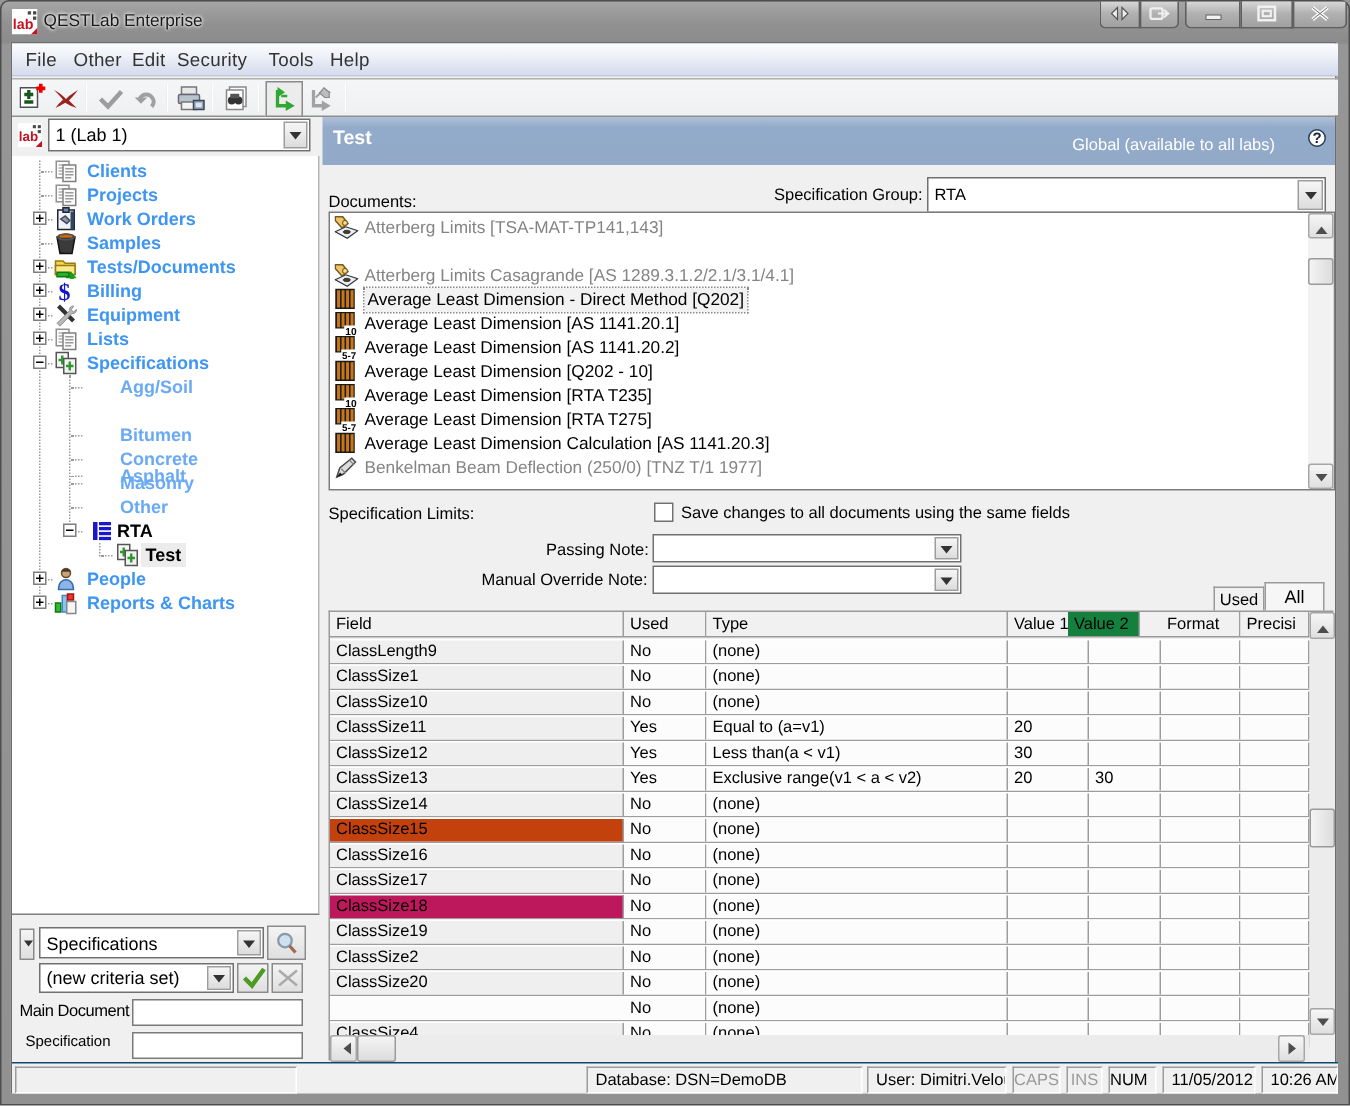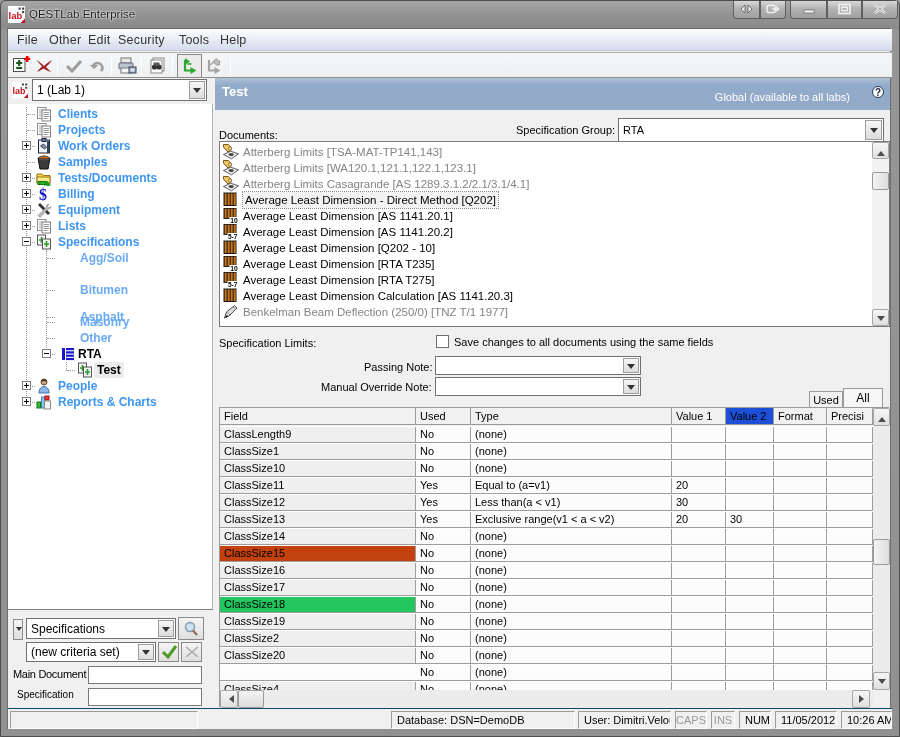--- a/index.html
+++ b/index.html
@@ -300,20 +300,24 @@
       <span class="lblue" style="position:absolute;left:72px;top:0;">Agg/Soil</span>
     </div>
     <div class="trow" style="top: 162px; left: 0px; width: 205px; margin-top: 43px;">
       <div class="doth" style="left:39px;top:8px;width:8px"></div>
       <span class="lblue" style="position:absolute;left:72px;top:0;">Asphalt</span>
     </div>
     <div class="trow" style="top: 178px; left: 0px; width: 205px;">
       <div class="doth" style="left:39px;top:8px;width:8px"></div>
       <span class="lblue" style="position:absolute;left:72px;top:0;">Bitumen</span>
     </div>
+    <div class="trow" style="top: 194px; left: 0px; width: 205px;">
+      <div class="doth" style="left:39px;top:8px;width:8px"></div>
+      <span class="lblue" style="position:absolute;left:72px;top:0;">Concrete</span>
+    </div>
     <div class="trow" style="top: 210px; left: 0px; width: 205px;">
       <div class="doth" style="left:39px;top:8px;width:8px"></div>
       <span class="lblue" style="position:absolute;left:72px;top:0;">Masonry</span>
     </div>
     <div class="trow" style="top: 226px; left: 0px; width: 205px;">
       <div class="doth" style="left:39px;top:8px;width:8px"></div>
       <span class="lblue" style="position:absolute;left:72px;top:0;">Other</span>
     </div>
     <div class="trow" style="top: 242px; left: 0px; width: 205px;">
       <div class="doth" style="left:39px;top:8px;width:8px"></div>
@@ -414,31 +418,20 @@
     <div class="drow" style="top:2px;width:646px">
       <span class="di">
         <svg width="16" height="16" viewBox="0 0 16 16">
           <path d="M0.5 0.5 L5.5 0.5 L9 5 L5 8 L0.5 3 Z" fill="#ecc668" stroke="#7a5a18"></path>
           <circle cx="7" cy="4.6" r="1.6" fill="#f4dca2" stroke="#7a5a18" stroke-width="0.7"></circle>
           <path d="M0.5 10.5 L7.5 7.2 L15.5 9.8 L8.5 14.8 Z" fill="#e6eefa" stroke="#333" stroke-width="0.8"></path>
           <ellipse cx="8.2" cy="10.6" rx="2.3" ry="1.1" fill="#5a3a10" stroke="#2a2a2a" stroke-width="0.6"></ellipse>
         </svg>
       </span>
       <span class="dt gray" style="">Atterberg Limits [TSA-MAT-TP141,143]</span>
-    </div>
-    <div class="drow" style="top:18px;width:646px">
-      <span class="di">
-        <svg width="16" height="16" viewBox="0 0 16 16">
-          <path d="M0.5 0.5 L5.5 0.5 L9 5 L5 8 L0.5 3 Z" fill="#ecc668" stroke="#7a5a18"></path>
-          <circle cx="7" cy="4.6" r="1.6" fill="#f4dca2" stroke="#7a5a18" stroke-width="0.7"></circle>
-          <path d="M0.5 10.5 L7.5 7.2 L15.5 9.8 L8.5 14.8 Z" fill="#e6eefa" stroke="#333" stroke-width="0.8"></path>
-          <ellipse cx="8.2" cy="10.6" rx="2.3" ry="1.1" fill="#5a3a10" stroke="#2a2a2a" stroke-width="0.6"></ellipse>
-        </svg>
-      </span>
-      <span class="dt gray" style="">Atterberg Limits [WA120.1,121.1,122.1,123.1]</span>
     </div>
     <div class="drow" style="top:34px;width:646px">
       <span class="di">
         <svg width="16" height="16" viewBox="0 0 16 16">
           <path d="M0.5 0.5 L5.5 0.5 L9 5 L5 8 L0.5 3 Z" fill="#ecc668" stroke="#7a5a18"></path>
           <circle cx="7" cy="4.6" r="1.6" fill="#f4dca2" stroke="#7a5a18" stroke-width="0.7"></circle>
           <path d="M0.5 10.5 L7.5 7.2 L15.5 9.8 L8.5 14.8 Z" fill="#e6eefa" stroke="#333" stroke-width="0.8"></path>
           <ellipse cx="8.2" cy="10.6" rx="2.3" ry="1.1" fill="#5a3a10" stroke="#2a2a2a" stroke-width="0.6"></ellipse>
         </svg>
       </span>
@@ -566,21 +559,21 @@
   </div>
 <div class="abs" id="usedbtn">Used</div>
 <div class="abs" id="allbtn">All</div>
 
 <div class="abs" id="grid">
     <div id="ghead">
       <span class="gc" style="left:0px;width:196px;background:#f1f1f1">Field</span>
       <span class="gc" style="left:196px;width:55px;background:#f1f1f1">Used</span>
       <span class="gc" style="left:251px;width:201px;background:#f1f1f1">Type</span>
       <span class="gc" style="left:452px;width:54px;background:#f1f1f1">Value 1</span>
-      <span class="gc" style="left:506px;width:48px;background:#1d4ed8">Value 2</span>
+      <span class="gc" style="left:492px;width:48px;background:#15803d">Value 2</span>
       <span class="gc" style="left:554px;width:53px;background:#f1f1f1">Format</span>
       <span class="gc" style="left:607px;width:46px;background:#f1f1f1">Precisi</span>
     </div>
     <div class="grow" style="top:18px">
       <span class="gc" style="left:0px;width:196px;background:#efefef">ClassLength9</span>
       <span class="gc" style="left:196px;width:55px;background:#fcfcfc">No</span>
       <span class="gc" style="left:251px;width:201px;background:#fcfcfc">(none)</span>
       <span class="gc" style="left:452px;width:54px;background:#fcfcfc"></span>
       <span class="gc" style="left:506px;width:48px;background:#fcfcfc"></span>
       <span class="gc" style="left:554px;width:53px;background:#fcfcfc"></span>
@@ -661,21 +654,21 @@
     <div class="grow" style="top:171px">
       <span class="gc" style="left:0px;width:196px;background:#efefef">ClassSize17</span>
       <span class="gc" style="left:196px;width:55px;background:#fcfcfc">No</span>
       <span class="gc" style="left:251px;width:201px;background:#fcfcfc">(none)</span>
       <span class="gc" style="left:452px;width:54px;background:#fcfcfc"></span>
       <span class="gc" style="left:506px;width:48px;background:#fcfcfc"></span>
       <span class="gc" style="left:554px;width:53px;background:#fcfcfc"></span>
       <span class="gc" style="left:607px;width:46px;background:#fcfcfc"></span>
     </div>
     <div class="grow" style="top:188px">
-      <span class="gc" style="left:0px;width:196px;background:#22c55e">ClassSize18</span>
+      <span class="gc" style="left:0px;width:196px;background:#be185d">ClassSize18</span>
       <span class="gc" style="left:196px;width:55px;background:#fcfcfc">No</span>
       <span class="gc" style="left:251px;width:201px;background:#fcfcfc">(none)</span>
       <span class="gc" style="left:452px;width:54px;background:#fcfcfc"></span>
       <span class="gc" style="left:506px;width:48px;background:#fcfcfc"></span>
       <span class="gc" style="left:554px;width:53px;background:#fcfcfc"></span>
       <span class="gc" style="left:607px;width:46px;background:#fcfcfc"></span>
     </div>
     <div class="grow" style="top:205px">
       <span class="gc" style="left:0px;width:196px;background:#efefef">ClassSize19</span>
       <span class="gc" style="left:196px;width:55px;background:#fcfcfc">No</span>
@@ -729,16 +722,16 @@
     <div class="sbtn rt" style="left:632px;top:282px;width:18px;height:18px"></div>
     <div class="thumbh" style="left:18px;top:282px;width:26px;height:18px"></div>
   </div>
 
 <div class="abs" id="status">
  <div class="sp" style="left:2px;width:188px"></div>
  <div class="sp" style="left:383px;width:184px">Database: DSN=DemoDB</div>
  <div class="sp" style="left:570px;width:93px">User: Dimitri.Velouchk</div>
  <div class="sp" style="left:667px;width:32px;color:#9a9a9a;padding-left:0;text-align:center">CAPS</div>
  <div class="sp" style="left:703px;width:24px;color:#9a9a9a;padding-left:0;text-align:center">INS</div>
- <div class="sp" style="left:731px;width:32px;padding-left:0;text-align:right">NUM</div>
+ <div class="sp" style="left:731px;width:32px;padding-left:0;text-align:left">NUM</div>
  <div class="sp" style="left:767px;width:62px">11/05/2012</div>
  <div class="sp" style="left:833px;width:51px">10:26 AM</div>
 </div>
 
 </body></html>

